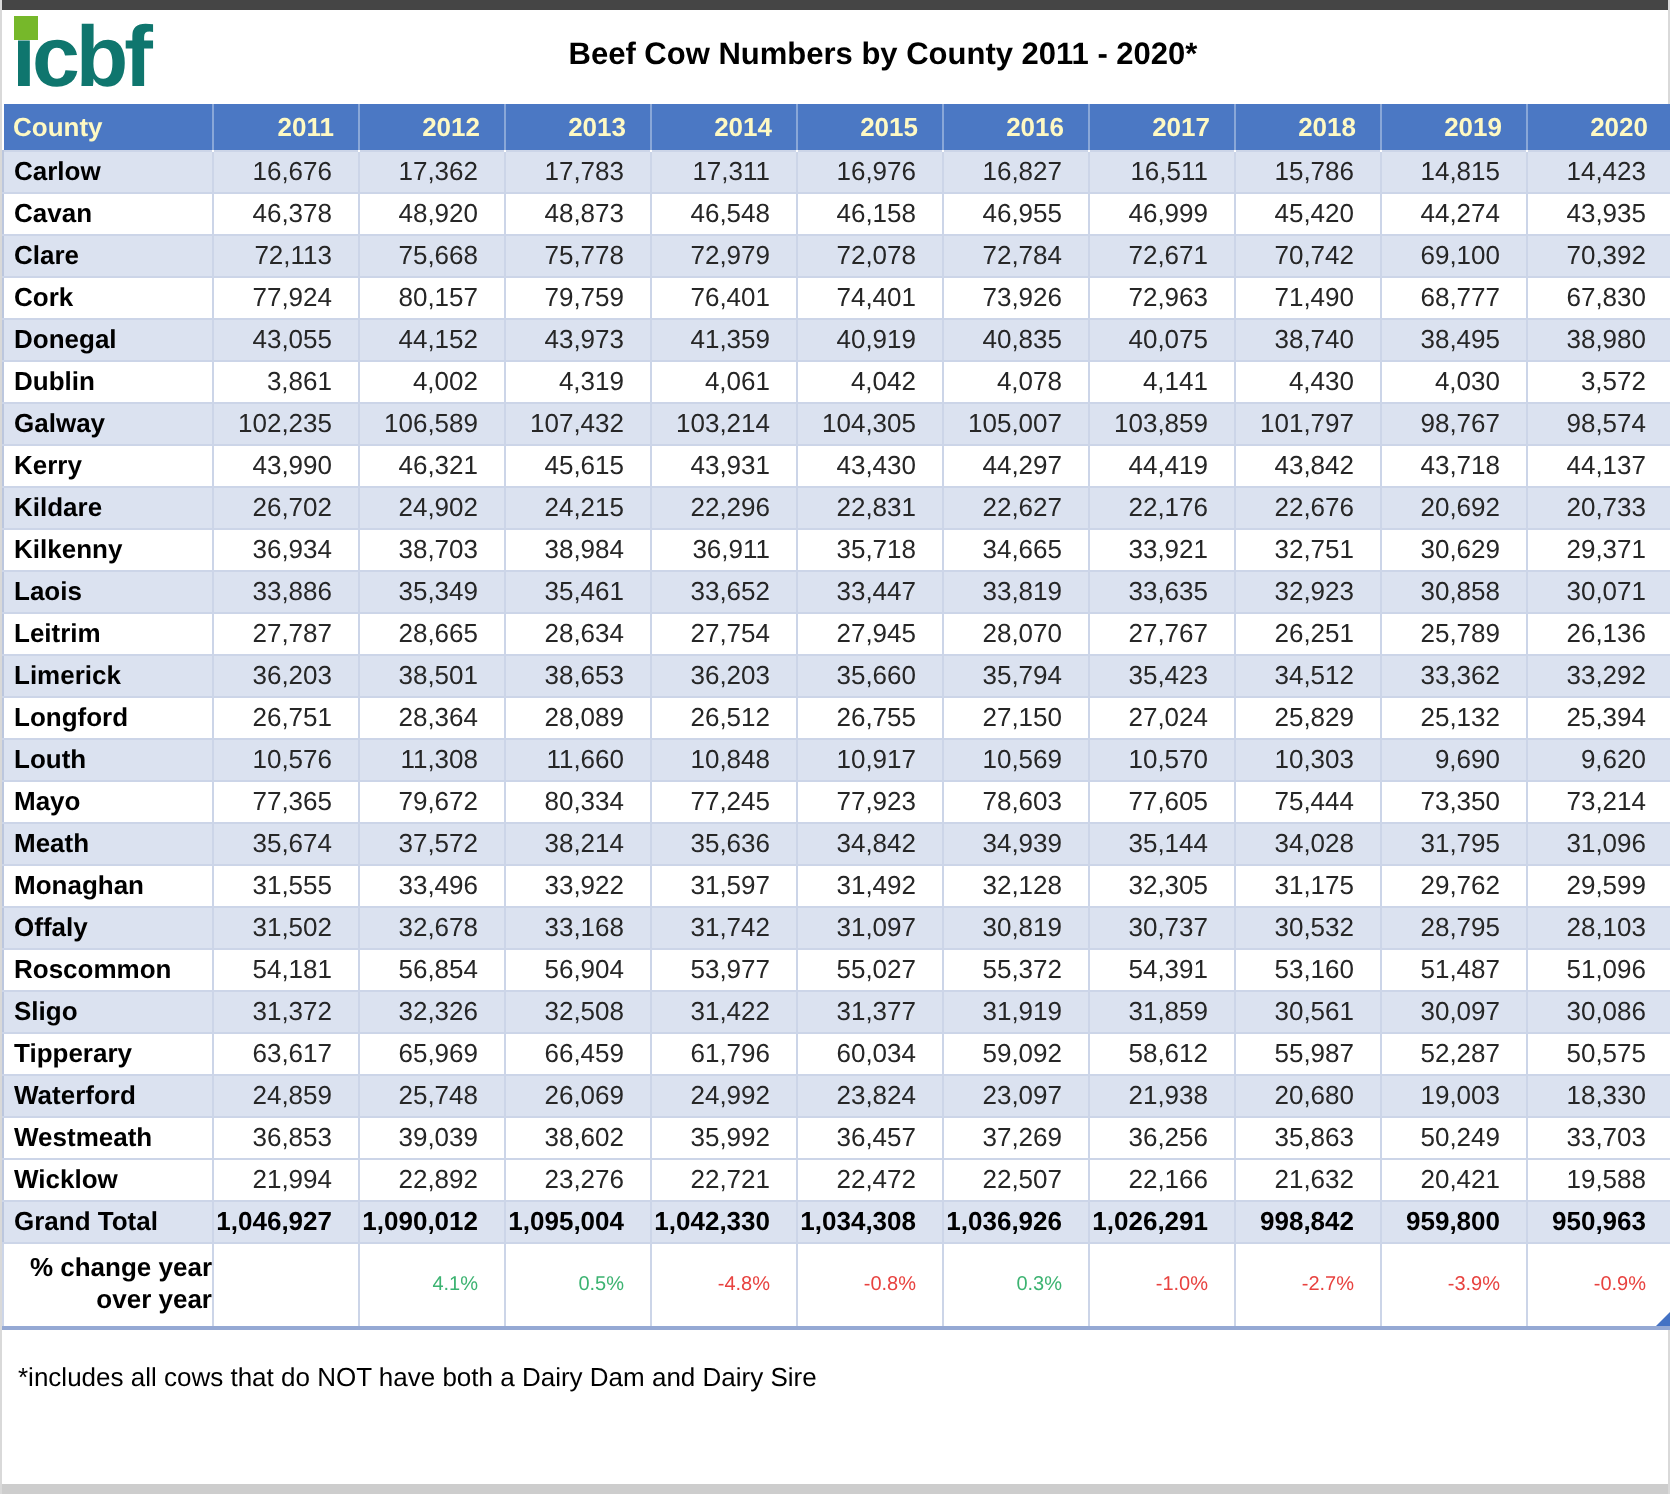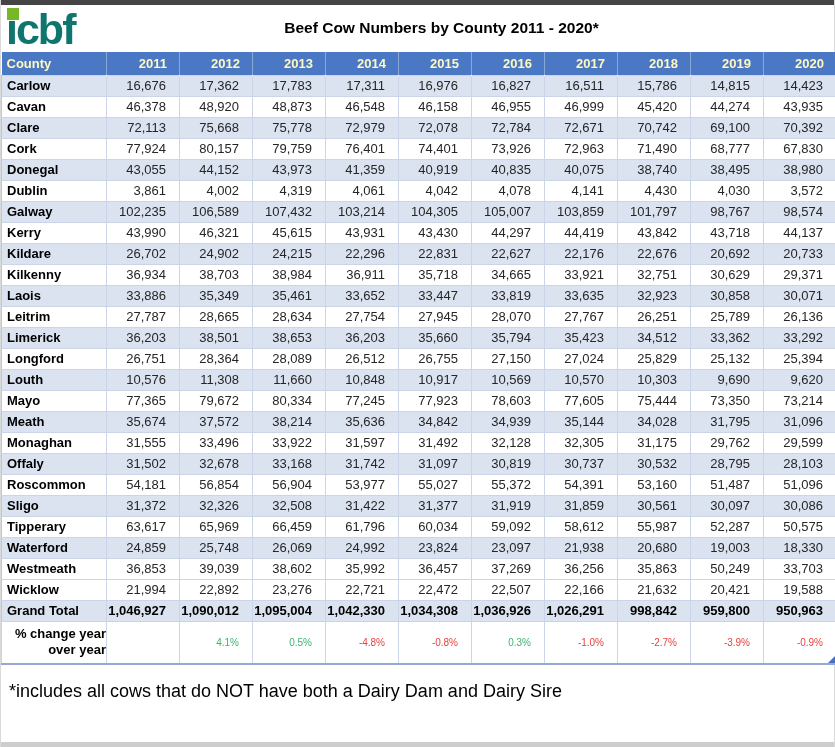--- a/index.html
+++ b/index.html
@@ -41,21 +41,21 @@
   tbody tr.pct-row td{height:43px;background:#fff;border-bottom:2px solid #95a9d4;
     border-top:1px solid #9aa7c6;}
   tbody tr.pct-row td.pct-label{font-weight:700;color:#000;text-align:right;padding-left:5px;
     white-space:normal;line-height:1.25;font-size:13px;}
   tbody tr.pct-row td.num{font-size:10px;font-weight:400;}
   td.pos{color:var(--green);}
   td.neg{color:var(--red);}
   td.corner-cell{position:relative;}
   .corner-triangle{position:absolute;right:0;bottom:0;width:0;height:0;
     border-left:8px solid transparent;border-bottom:8px solid #4472c4;}
-  .footnote{padding:16px 0 0 8px;font-size:18px;color:#000;}
+  .footnote{padding:16px 0 0 8px;font-size:13px;color:#000;}
 </style>
 </head>
 <body>
 
 <div class="page">
   <div class="top-strip"></div>
 
   <div class="title-bar">
     <div class="logo">
       <span class="logo-text">icbf</span>

